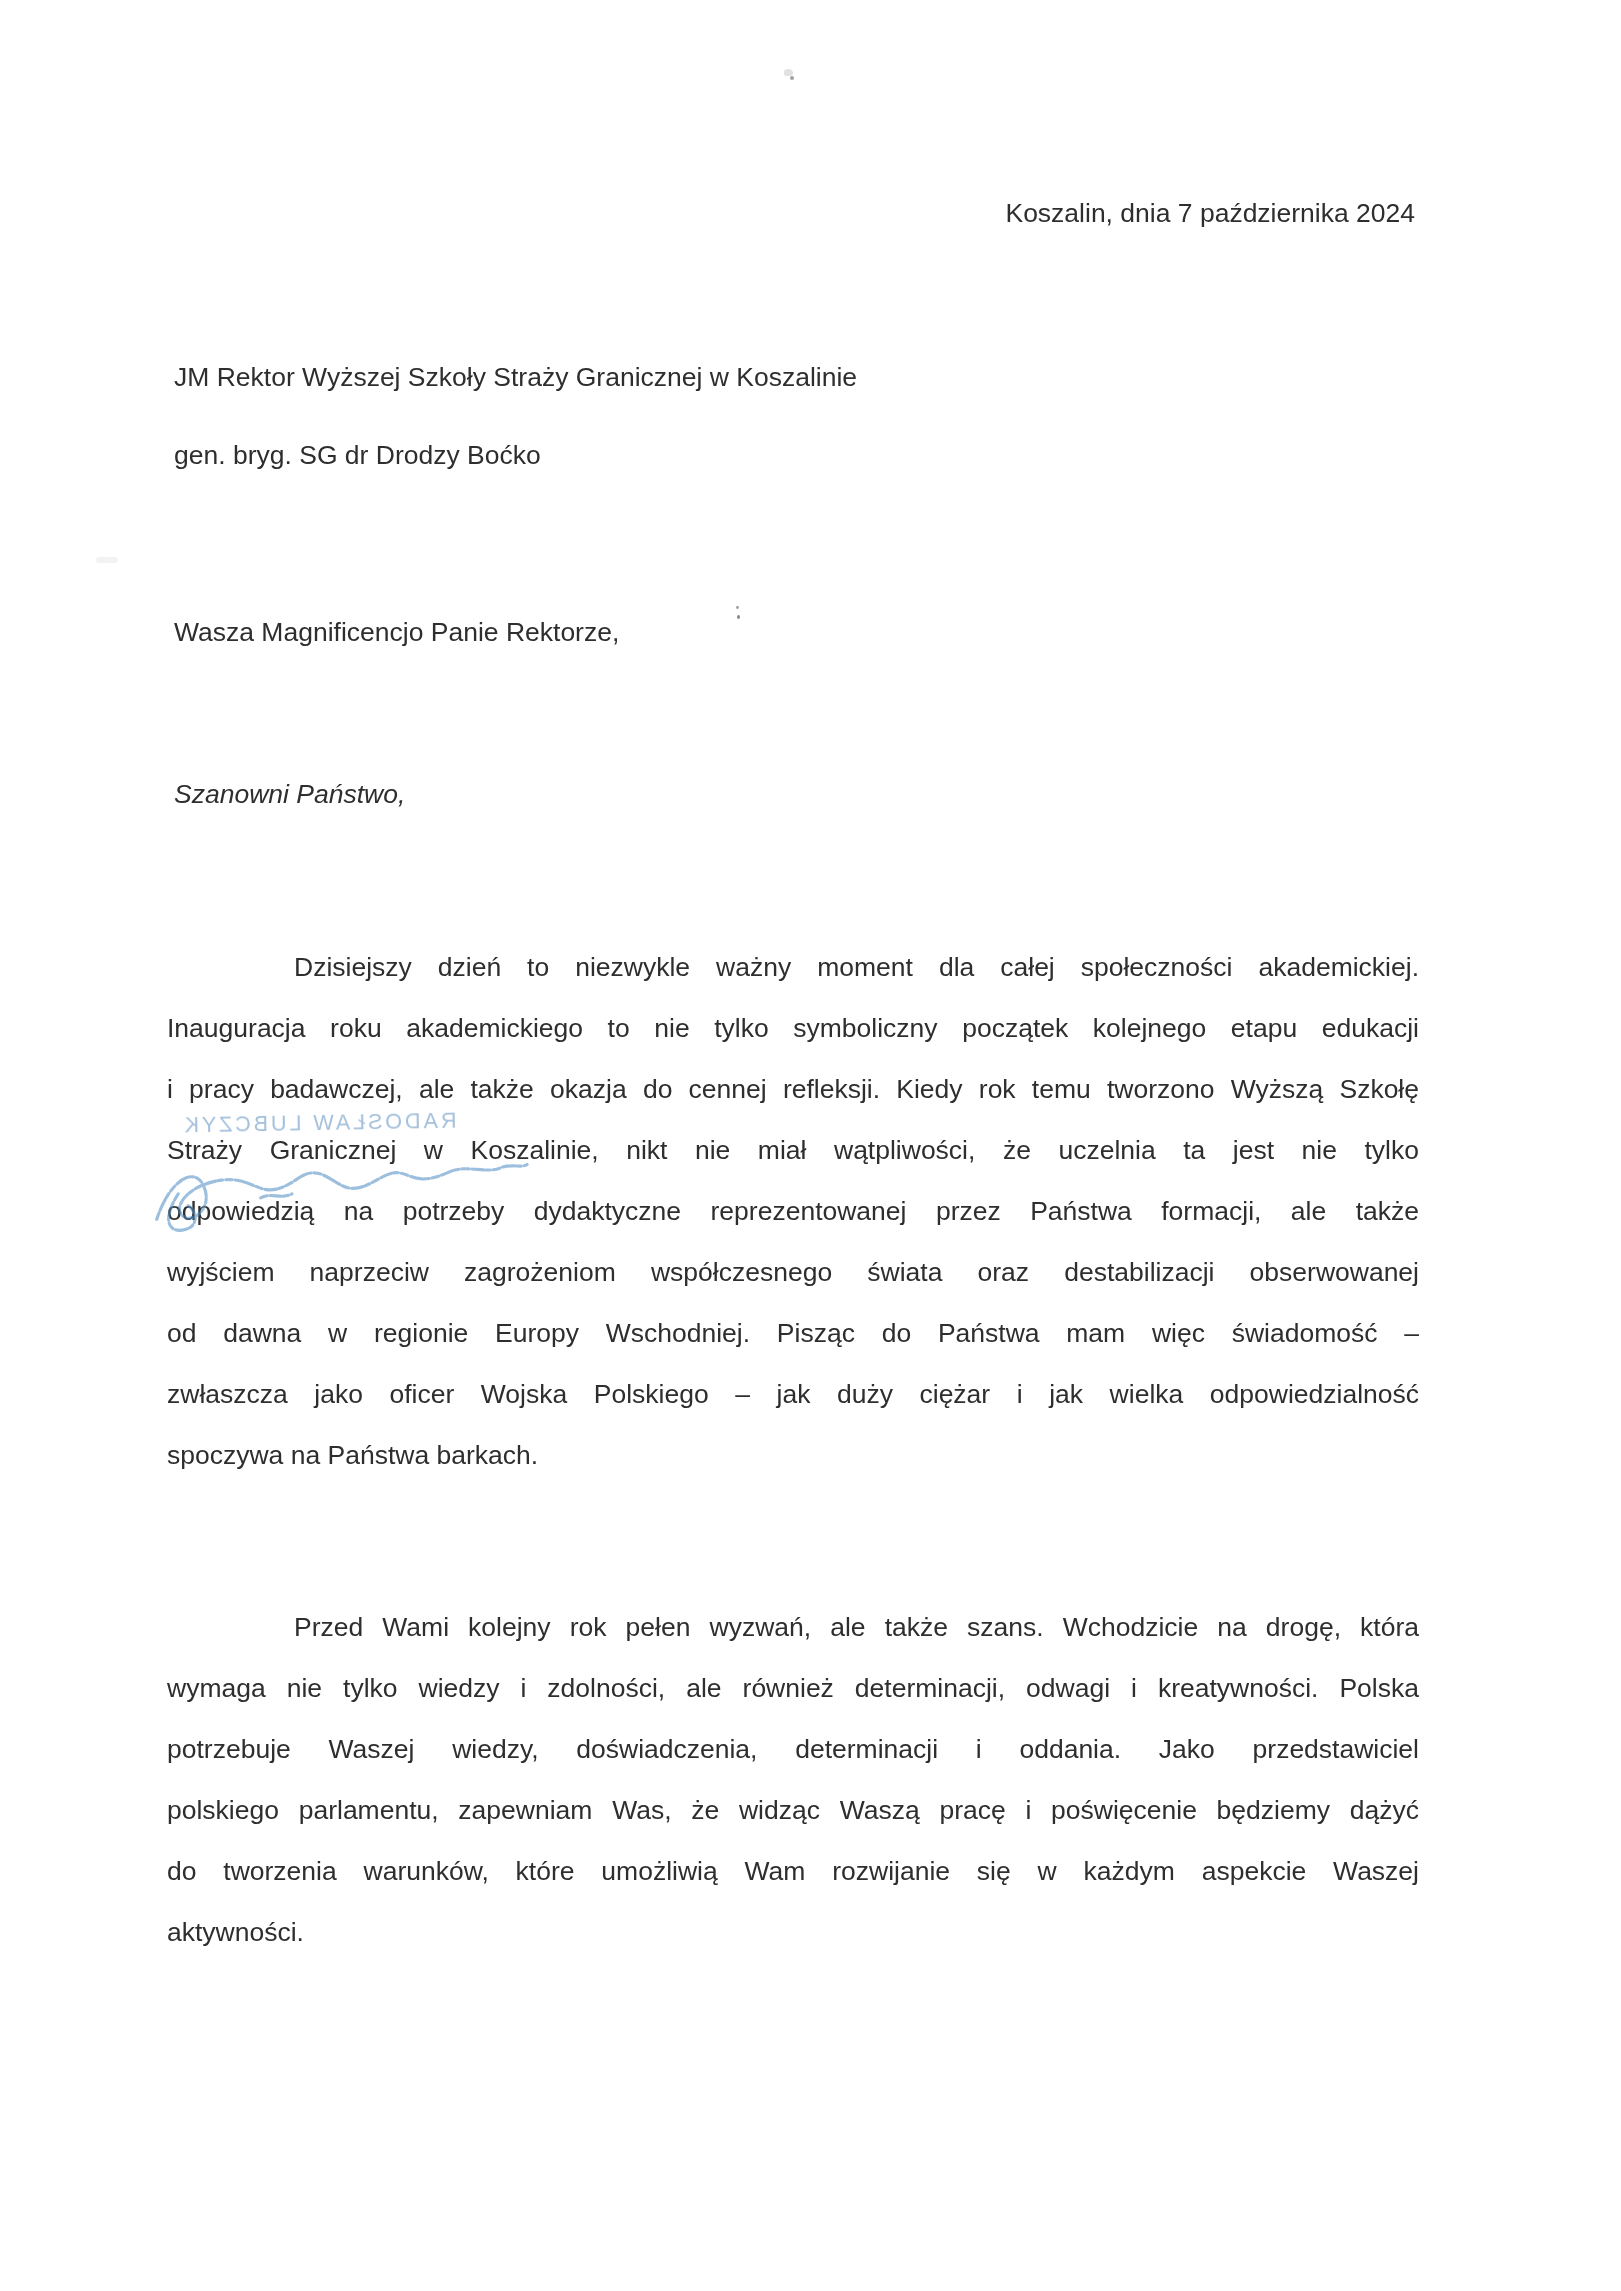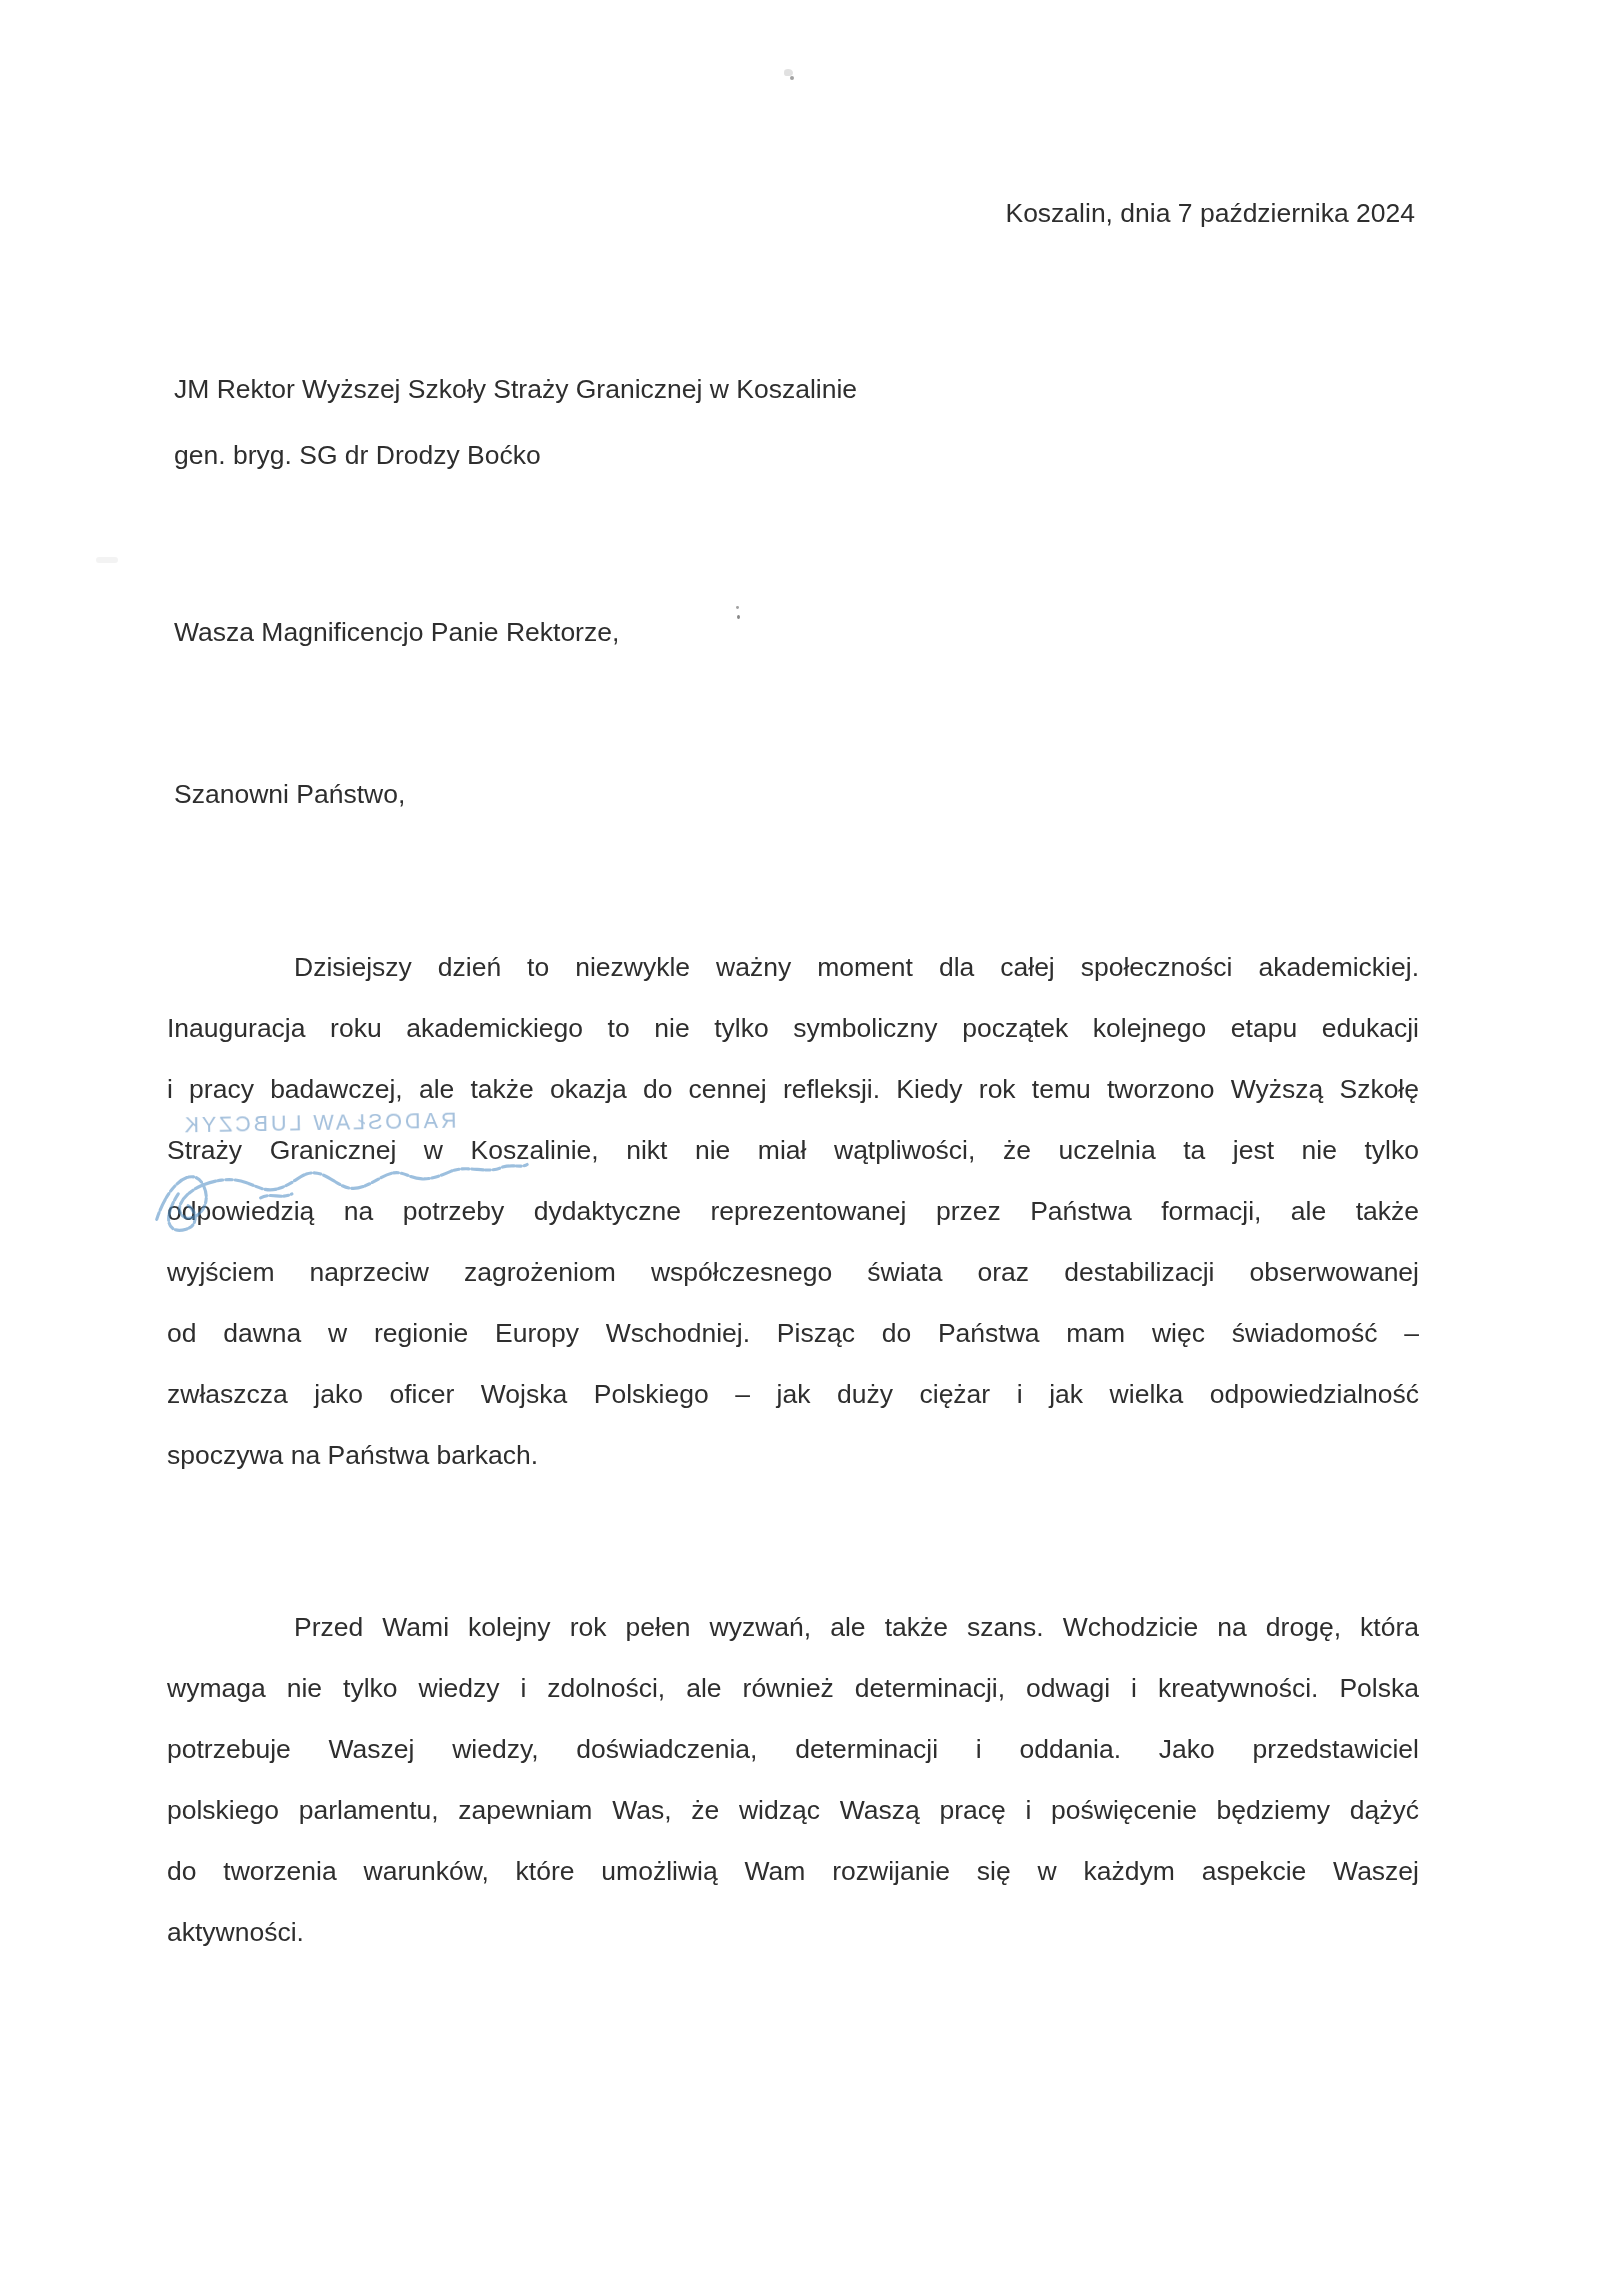--- a/index.html
+++ b/index.html
@@ -18,25 +18,25 @@
   .para{position:absolute;left:167px;width:1252px;}
   .ln{
     width:1252px;height:61px;line-height:61px;
     box-sizing:border-box;
     overflow:hidden;
   }
   .just{text-align:justify;text-align-last:justify;}
   .indent{padding-left:127px;}
   .last{text-align:left;}
   .date{right:206px;top:183px;text-align:center;}
-  .rcpt1{left:174px;top:359px;text-align:right;}
+  .rcpt1{left:174px;top:347px;text-align:right;}
   .rcpt2{left:174px;top:425px;}
   .sal1{left:174px;top:602px;}
   .sal2{left:174px;top:683px;}
-  .sal3{left:174px;top:764px;}
+  .sal3{left:174px;top:764px;font-style:italic;}
   .p1{top:937px;}
   .p2{top:1597px;}
   
   .stamp-bleed{
     left:174px;top:1108px;width:290px;height:29px;
     transform:scaleX(-1) rotate(1deg);
     color:rgba(74,130,185,0.50);
     font-size:21.6px;letter-spacing:2.9px;line-height:29px;
     filter:blur(0.6px);
     white-space:nowrap;

